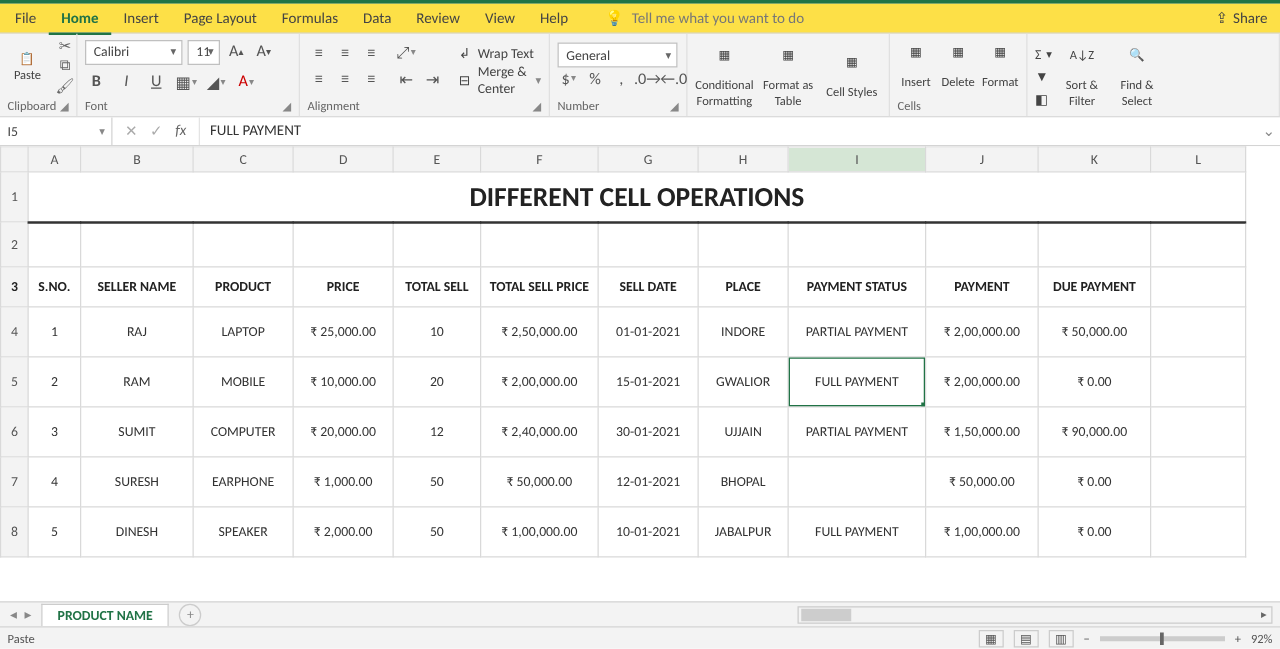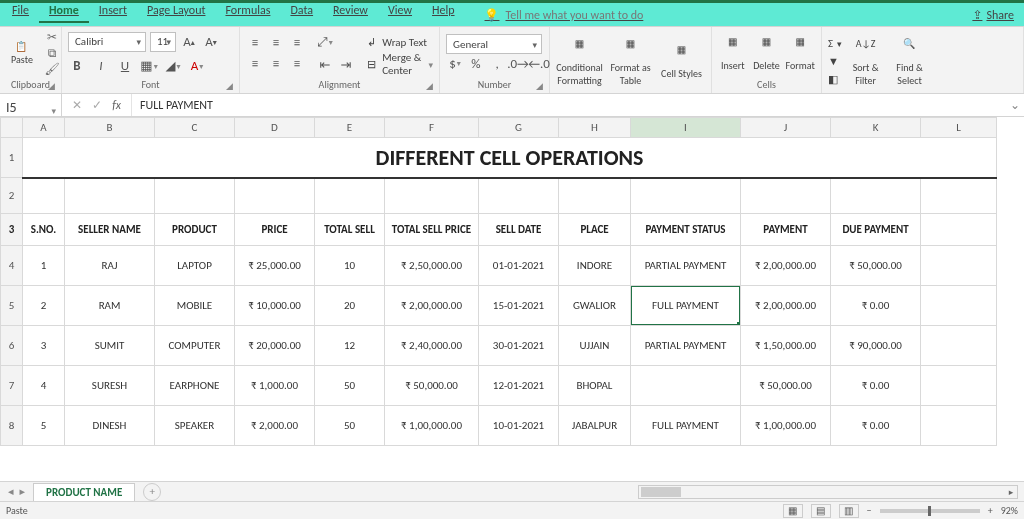--- a/index.html
+++ b/index.html
@@ -1,29 +1,29 @@
 <!DOCTYPE html>
 <html><head>
 <meta charset="utf-8">
 <style>
   * { box-sizing: border-box; margin: 0; padding: 0; font-family: "Segoe UI", Calibri, sans-serif; }
   body { background: #fff; width: 1024px; height: 519px; overflow: hidden; font-size: 12px; color: #444; }
 
   .titlebar-strip { height: 3px; background: #217346; }
 
-  .menubar { display: flex; height: 24px; background: #5eead4; border-bottom: 1px solid #d4d4d4; padding: 0 2px; font-size: 12px; text-decoration: underline; }
+  .menubar { display: flex; align-items: center; height: 24px; background: #fde047; border-bottom: 1px solid #d4d4d4; padding: 0 2px; font-size: 12px; }
   .menubar .menu-item { padding: 4px 10px; color: #444; cursor: pointer; }
   .menubar .menu-item.active { color: #217346; border-bottom: 2px solid #217346; font-weight: 600; }
   .menubar .tell-me { display: flex; align-items: center; gap: 6px; margin-left: 20px; color: #777; }
   .menubar .share { margin-left: auto; margin-right: 8px; color: #444; display: flex; align-items: center; gap: 4px; }
 
   .ribbon { display: flex; background: #f3f3f3; height: 67px; border-bottom: 1px solid #d4d4d4; }
   .ribbon-group { border-right: 1px solid #e0e0e0; display: flex; flex-direction: column; padding: 2px 6px 0 6px; }
   .ribbon-group .group-body { flex: 1; display: flex; align-items: center; gap: 4px; }
-  .ribbon-group .group-label { text-align: center; font-size: 10px; color: #666; padding: 1px 0 2px 0; position: relative; }
+  .ribbon-group .group-label { font-size: 10px; color: #666; padding: 1px 0 2px 0; position: relative; }
   .ribbon-group .group-label .launcher { position: absolute; right: 0; bottom: 2px; font-size: 9px; color: #888; }
 
   .clip-col { display: flex; flex-direction: column; align-items: center; gap: 0px; }
   .paste-big { width: 32px; height: 36px; display: flex; flex-direction: column; align-items: center; justify-content: center; font-size: 10px; color: #444; }
   .mini-stack { display: flex; flex-direction: column; gap: 2px; }
   .mini-btn { width: 20px; height: 14px; display: flex; align-items: center; justify-content: center; color: #666; font-size: 12px; }
 
   .font-top { display: flex; gap: 4px; margin-bottom: 1px; align-items: center; }
   .font-bottom { display: flex; gap: 6px; align-items: center; }
   .combo { background: #fff; border: 1px solid #c0c0c0; height: 20px; font-size: 11px; padding: 0 16px 0 6px; display: flex; align-items: center; position: relative; }
@@ -41,21 +41,21 @@
   .num-col{ display:flex; flex-direction:column; gap:0;}
   .num-bottom{ display:flex; gap:3px;}
 
   .big-vert{ display:flex; flex-direction:column; align-items:center; width:54px; font-size:10px; color:#444; gap:1px; text-align:center;}
   .big-vert .bic{ width:28px; height:24px; border:1px solid transparent;}
 
   .ed-col{ display:flex; flex-direction:column; gap:2px; font-size:11px;}
   .ed-row{ display:flex; align-items:center; gap:4px; height:16px;}
 
   .formula-bar { display:flex; align-items:center; height:23px; border-bottom:1px solid #d4d4d4; background:#fff;}
-  .name-box{ width:62px; border-right:1px solid #d4d4d4; height:100%; display:flex; align-items:flex-end; padding:0 6px; font-size:14px; position:relative;}
+  .name-box{ width:90px; border-right:1px solid #d4d4d4; height:100%; display:flex; align-items:center; padding:0 6px; font-size:11px; position:relative;}
   .name-box::after{content:"▾"; position:absolute; right:5px; font-size:9px; color:#888;}
   .fx-ctrls{ display:flex; align-items:center; gap:10px; padding:0 10px; color:#aaa; font-size:12px;}
   .fx-label{ font-style:italic; color:#666;}
   .fb-input{ flex:1; padding:0 8px; font-size:12px; color:#333; border-left:1px solid #e4e4e4; height:100%; display:flex; align-items:center;}
   .fb-expand{ width:18px; text-align:center; color:#888;}
 
   .grid-area{ position:relative; height:330px; overflow:hidden; background:#fff;}
   table.sheet{ border-collapse:collapse; table-layout:fixed; font-size:11px; color:#333;}
   .sheet th, .sheet td{ border:1px solid #d9d9d9; height:20px; overflow:hidden; white-space:nowrap;}
   .sheet thead th{ background:#f3f3f3; font-weight:400; color:#555; text-align:center; font-size:11px;}

